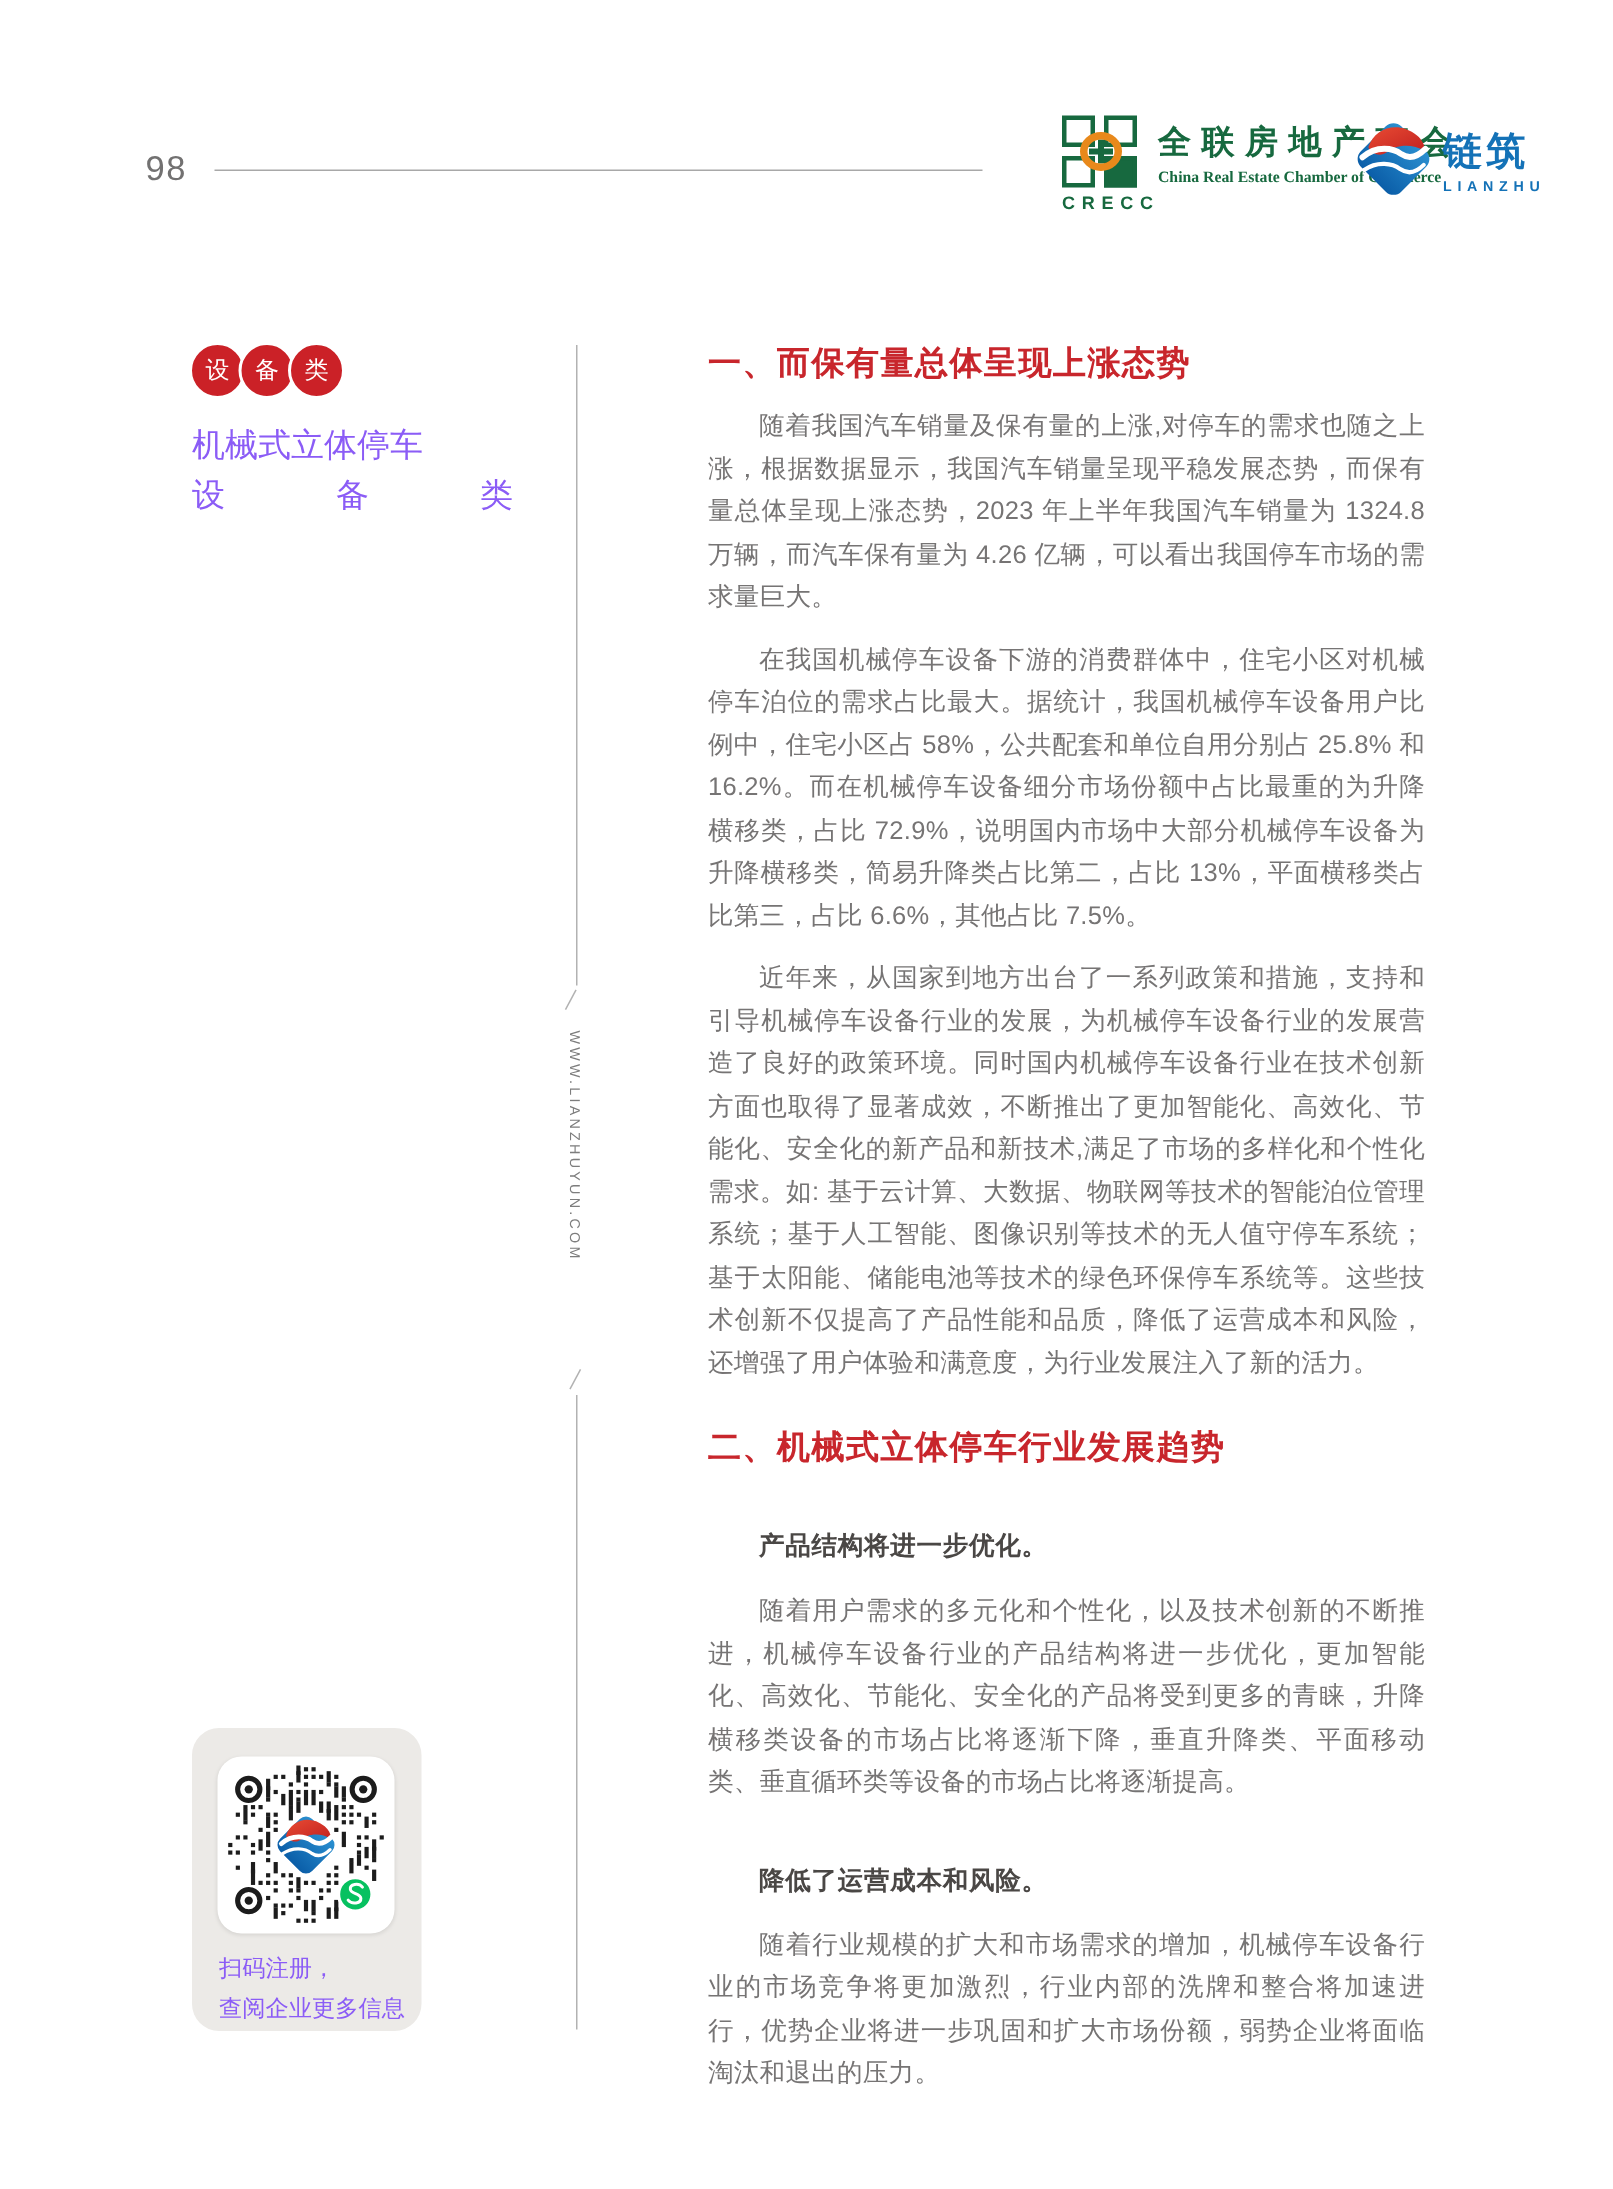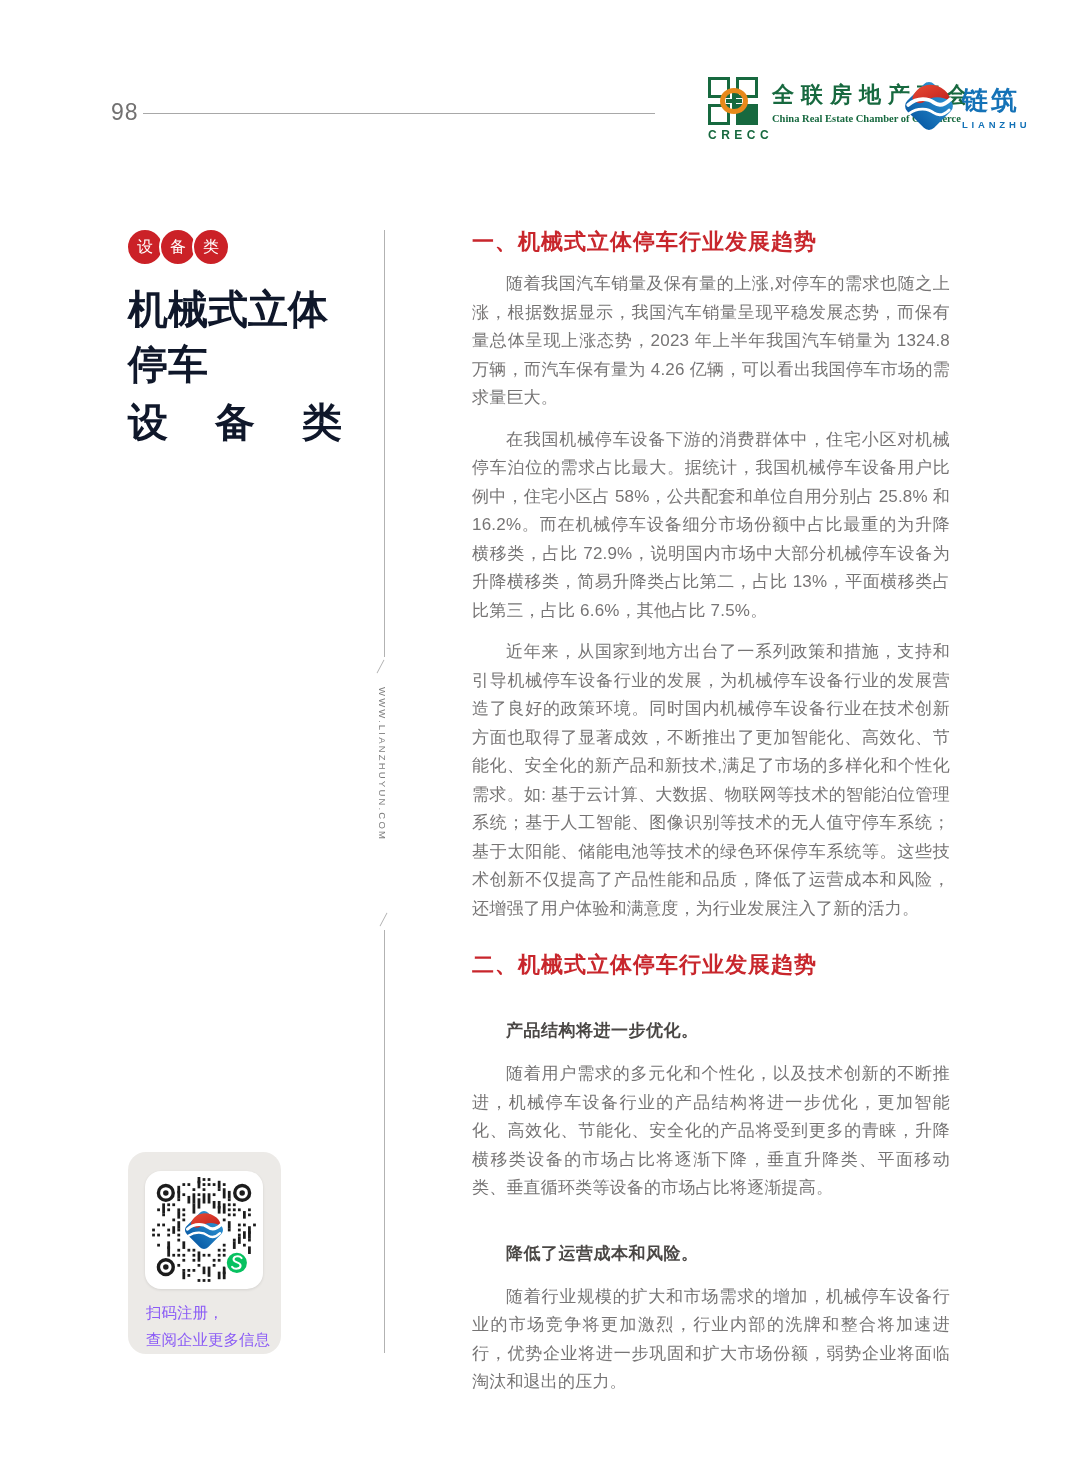--- a/index.html
+++ b/index.html
@@ -1,21 +1,21 @@
 <!DOCTYPE html>
 <html><head>
 <meta charset="utf-8">
 <style>
   * { margin:0; padding:0; box-sizing:border-box; }
   html,body { background:#ffffff; }
   body { font-family:"Liberation Sans","DejaVu Sans",sans-serif; }
   .page { position:relative; width:1075px; height:1459px; background:#ffffff; overflow:hidden; }
 
   
-  .page-number { position:absolute; left:111px; top:99px; font-size:23px; color:#727171; letter-spacing:1px; }
+  .page-number { position:absolute; left:97px; top:99px; font-size:23px; color:#727171; letter-spacing:1px; }
   .header-rule { position:absolute; left:143px; top:113px; width:512px; height:1px; background:#a8a8a8; }
 
   .crecc-block { position:absolute; left:708px; top:77px; display:flex; }
   .crecc-mark { position:relative; width:52px; height:62px; }
   .crecc-sq { position:absolute; width:22px; height:21px; border:3px solid #17693f; background:#fff; }
   .sq-tl { left:0; top:0; } .sq-tr { left:28px; top:0; }
   .sq-bl { left:0; top:27px; } .sq-br { left:28px; top:27px; background:#17693f; }
   .crecc-plus-v { position:absolute; left:24px; top:16px; width:4px; height:16px; background:#17693f; }
   .crecc-plus-h { position:absolute; left:18px; top:22px; width:16px; height:4px; background:#17693f; }
   .crecc-ring { position:absolute; left:12px; top:11px; width:28px; height:26px; border:5px solid #e8891b; border-radius:50%; }
@@ -28,21 +28,21 @@
   .lianzhu-text { margin-left:5px; }
   .lianzhu-cn { font-size:26px; font-weight:bold; color:#1472b7; letter-spacing:3px; white-space:nowrap; }
   .lianzhu-en { margin-top:1px; font-size:9.5px; font-weight:bold; color:#1472b7; letter-spacing:3.8px; white-space:nowrap; }
 
   
   .badges { position:absolute; left:126px; top:228px; display:flex; }
   .badge { width:38px; height:38px; border-radius:50%; background:#cb2127; border:2px solid #fff;
            color:#fff; font-size:16px; display:flex; align-items:center; justify-content:center; }
   .badge + .badge { margin-left:-5px; }
 
-  .side-title { position:absolute; left:128px; top:282px; width:214px; color:#0f172a; font-weight:bold; font-size:40px; }
+  .side-title { position:absolute; left:128px; top:282px; width:214px; color:#8b5cf6; font-weight:normal; font-size:22px; }
   .side-title-l2 { margin-top:3px; text-align:justify; text-align-last:justify; text-justify:inter-character; }
 
   .vrule { position:absolute; left:384px; width:1px; background:#b2b2b2; }
   .vrule-top { top:230px; height:427px; }
   .vrule-bottom { top:930px; height:423px; }
   .vrule-tick { position:absolute; width:1px; height:15px; background:#b2b2b2; }
   .tick-top { left:380px; top:659px; transform:rotate(28deg); }
   .tick-bottom { left:383px; top:912px; transform:rotate(28deg); }
   .vertical-url { position:absolute; left:377px; top:687px; height:212px; writing-mode:vertical-rl;
                   font-size:9.5px; letter-spacing:2.2px; color:#7d7d7d; white-space:nowrap; }
@@ -288,21 +288,21 @@
         </g>
       </svg>
     </div>
     <div class="qr-caption">
       <div>扫码注册，</div>
       <div>查阅企业更多信息</div>
     </div>
   </div>
 
   <div class="main-col">
-    <div class="section-heading">一、机械式立体停车行业发展趋势</div>
+    <div class="section-heading">一、而保有量总体呈现上涨态势</div>
     <p class="body-p">随着我国汽车销量及保有量的上涨,对停车的需求也随之上涨，根据数据显示，我国汽车销量呈现平稳发展态势，而保有量总体呈现上涨态势，2023 年上半年我国汽车销量为 1324.8 万辆，而汽车保有量为 4.26 亿辆，可以看出我国停车市场的需求量巨大。</p>
     <p class="body-p">在我国机械停车设备下游的消费群体中，住宅小区对机械停车泊位的需求占比最大。据统计，我国机械停车设备用户比例中，住宅小区占 58%，公共配套和单位自用分别占 25.8% 和 16.2%。而在机械停车设备细分市场份额中占比最重的为升降横移类，占比 72.9%，说明国内市场中大部分机械停车设备为升降横移类，简易升降类占比第二，占比 13%，平面横移类占比第三，占比 6.6%，其他占比 7.5%。</p>
     <p class="body-p">近年来，从国家到地方出台了一系列政策和措施，支持和引导机械停车设备行业的发展，为机械停车设备行业的发展营造了良好的政策环境。同时国内机械停车设备行业在技术创新方面也取得了显著成效，不断推出了更加智能化、高效化、节能化、安全化的新产品和新技术,满足了市场的多样化和个性化需求。如: 基于云计算、大数据、物联网等技术的智能泊位管理系统；基于人工智能、图像识别等技术的无人值守停车系统；基于太阳能、储能电池等技术的绿色环保停车系统等。这些技术创新不仅提高了产品性能和品质，降低了运营成本和风险，还增强了用户体验和满意度，为行业发展注入了新的活力。</p>
 
     <div class="section-heading second">二、机械式立体停车行业发展趋势</div>
     <div class="subhead">产品结构将进一步优化。</div>
     <p class="body-p">随着用户需求的多元化和个性化，以及技术创新的不断推进，机械停车设备行业的产品结构将进一步优化，更加智能化、高效化、节能化、安全化的产品将受到更多的青睐，升降横移类设备的市场占比将逐渐下降，垂直升降类、平面移动类、垂直循环类等设备的市场占比将逐渐提高。</p>
     <div class="subhead">降低了运营成本和风险。</div>
     <p class="body-p">随着行业规模的扩大和市场需求的增加，机械停车设备行业的市场竞争将更加激烈，行业内部的洗牌和整合将加速进行，优势企业将进一步巩固和扩大市场份额，弱势企业将面临淘汰和退出的压力。</p>
   </div>

